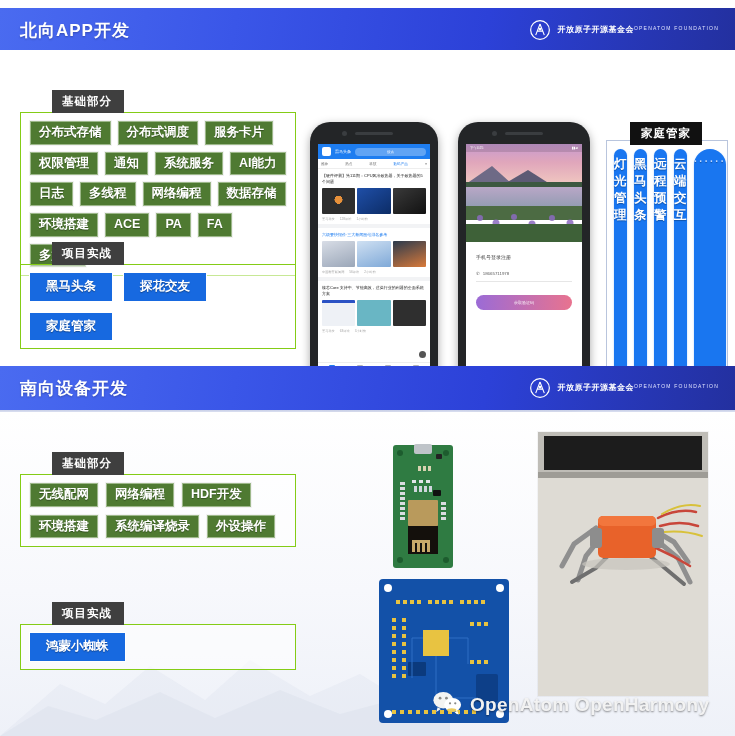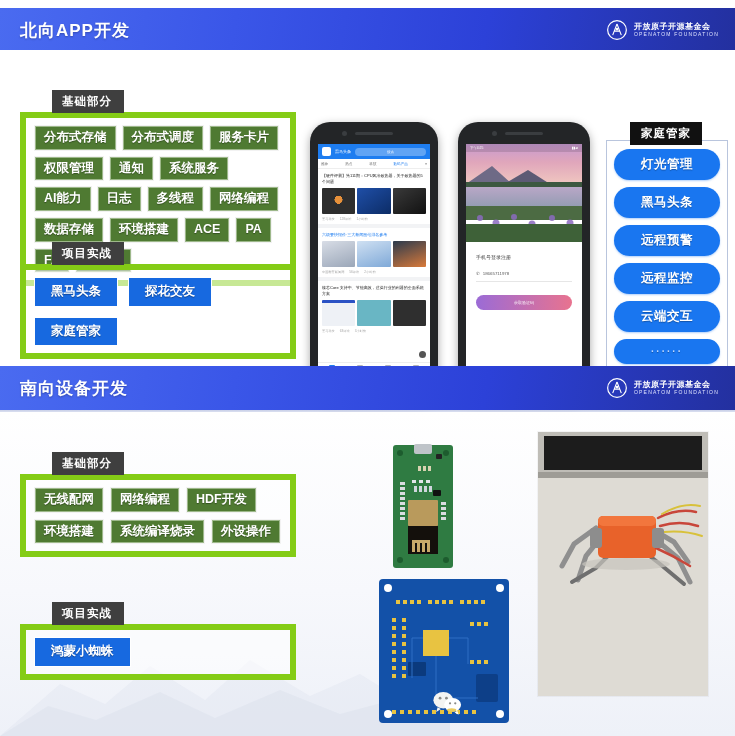--- a/index.html
+++ b/index.html
@@ -17,21 +17,21 @@
     background: linear-gradient(100deg, #4a6bf0 0%, #3a56e8 32%, #2c41d8 66%, #23309f 100%);
     display: flex; align-items: center; justify-content: space-between;
     padding: 0 16px 0 20px;
   }
   .banner-title {
     color: #ffffff; font-size: 17px; font-weight: bold; letter-spacing: 1px;
     text-shadow: 0 1px 2px rgba(0,0,0,.25);
   }
   .banner-logo { display: flex; align-items: center; gap: 6px; }
   .logo-mark { width: 22px; height: 22px; flex: 0 0 22px; }
-  .logo-text { display: flex; flex-direction: column; line-height: 1.1; }
+  .logo-text { display: flex; flex-direction: row; line-height: 1.1; }
   .logo-cn { color: #fff; font-size: 8px; font-weight: bold; letter-spacing: .5px; }
   .logo-en { color: #dfe3ff; font-size: 5px; letter-spacing: 1.2px; }
 
   .banner-shadow {
     position:absolute; left:0; width:735px; height:6px;
     background: linear-gradient(#c9d0e8, rgba(201,208,232,0));
   }
 
   
   .body-north {
@@ -50,21 +50,21 @@
   }
 
   
   .group { position: absolute; }
   .group-tag {
     display: inline-block; background: #3f3f3f; color: #ffffff;
     font-size: 11.5px; font-weight: bold; letter-spacing: 1px;
     padding: 4px 12px 4px 10px; position: relative; z-index: 3; margin-left: 32px;
   }
   .group-box {
-    border: 6px solid #84cc16; background: rgba(255,255,255,.55);
+    border: 1px solid #84cc16; background: rgba(255,255,255,.55);
     padding: 7px 8px; margin-top: -1px;
     display: flex; flex-wrap: wrap; gap: 5px;
   }
 
   .chip {
     font-size: 12.5px; font-weight: bold; color: #ffffff;
     padding: 4px 9px; white-space: nowrap; line-height: 1.25;
     text-shadow: 0 1px 1px rgba(0,0,0,.35);
   }
   .chip.green {
@@ -73,21 +73,21 @@
   }
   .chip.blue {
     background: #1769e0; border: 1px solid #ffffff;
     padding: 6px 16px;
   }
 
   
   .home-panel {
     position: absolute; left: 606px; top: 90px; width: 122px; height: 260px;
     border: 1px solid #b9c5dd; background: rgba(255,255,255,.6);
-    padding: 8px 7px; display: flex; flex-direction: column; gap: 7px;
+    padding: 8px 7px; display: flex; flex-direction: row; gap: 7px;
   }
   .home-tag {
     position: absolute; left: 630px; top: 72px; z-index: 4;
     background: #111111; color: #ffffff; font-size: 11.5px; font-weight: bold;
     letter-spacing: 1px; padding: 4px 11px;
   }
   .pill {
     background: #1976f0; border-radius: 16px; color: #ffffff;
     font-size: 12.5px; font-weight: bold; text-align: center;
     padding: 7px 0; letter-spacing: .5px;
@@ -365,21 +365,20 @@
         </div>
       </div>
       <span class="home-btn"></span>
     </div>
 
     <div class="home-tag">家庭管家</div>
     <div class="home-panel">
       <div class="pill">灯光管理</div>
       <div class="pill">黑马头条</div>
       <div class="pill">远程预警</div>
-      <div class="pill">远程监控</div>
       <div class="pill">云端交互</div>
       <div class="pill dots">······</div>
     </div>
   </div>
 
   <div class="banner" style="top:366px;">
     <div class="banner-title">南向设备开发</div>
     <div class="banner-logo">
       <span class="logo-mark">
         <svg viewBox="0 0 24 24" width="22" height="22">
@@ -589,15 +588,16 @@
         <path d="M6 18 L4.5 23 L9.5 20 Z" fill="#f4f4f2"></path>
         <circle cx="8.6" cy="8.4" r="1.5" fill="#8a8a86"></circle>
         <circle cx="15.4" cy="8.4" r="1.5" fill="#8a8a86"></circle>
         <ellipse cx="22" cy="15.5" rx="9" ry="7.4" fill="#ffffff"></ellipse>
         <path d="M27 22 L28.5 26 L24 23.6 Z" fill="#ffffff"></path>
         <circle cx="19.2" cy="13.8" r="1.2" fill="#8a8a86"></circle>
         <circle cx="24.8" cy="13.8" r="1.2" fill="#8a8a86"></circle>
         <ellipse cx="21" cy="21" rx="5" ry="2" fill="#e8c341" opacity=".85"></ellipse>
       </svg>
     </span>
+    <span class="wx-label">OpenAtom OpenHarmony</span>
   </div>
 
 </div>
 
 </body></html>

